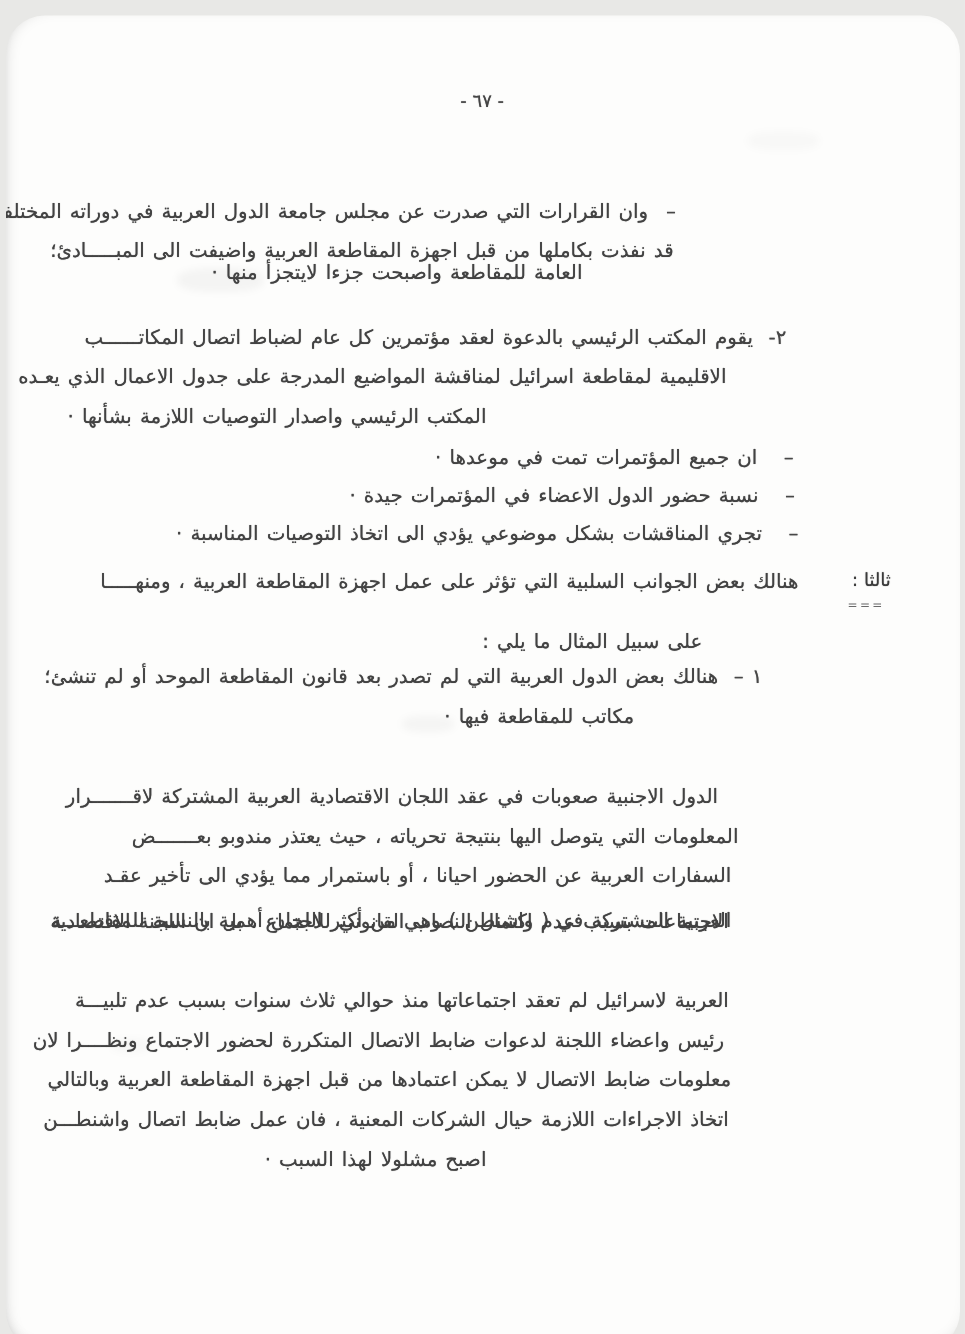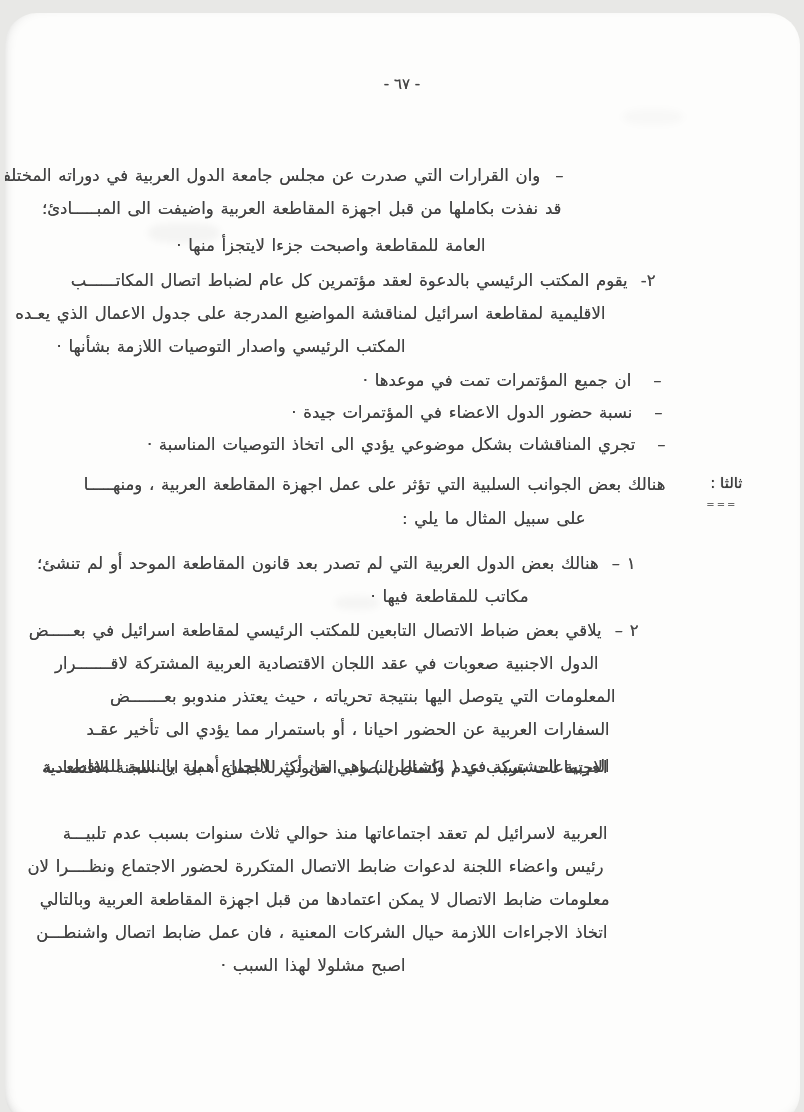--- a/index.html
+++ b/index.html
@@ -62,21 +62,21 @@
   <div class="smudge" style="top:96px;left:618px;width:60px;height:16px;background:rgba(0,0,0,0.02);"></div>
   <div class="smudge" style="top:583px;left:330px;width:44px;height:14px;background:rgba(0,0,0,0.03);"></div>
   <div class="smudge" style="top:852px;left:88px;width:32px;height:12px;background:rgba(0,0,0,0.025);"></div>
 
   <div class="line" style="top:152px;right:236px">
     <span class="marker">–</span><span>وان القرارات التي صدرت عن مجلس جامعة الدول العربية في دوراته المختلفـــة</span>
   </div>
   <div class="line" style="top:185px;right:238px">
     <span>قد نفذت بكاملها من قبل اجهزة المقاطعة العربية واضيفت الى المبـــــادئ؛</span>
   </div>
-  <div class="line" style="top:222px;right:314px">
+  <div class="line" style="top:203px;right:314px">
     <span>العامة للمقاطعة واصبحت جزءا لايتجزأ منها ·</span>
   </div>
 
   <div class="line" style="top:257px;right:144px">
     <span class="marker num">٢-</span><span>يقوم المكتب الرئيسي بالدعوة لعقد مؤتمرين كل عام لضباط اتصال المكاتــــــب</span>
   </div>
   <div class="line" style="top:290px;right:194px">
     <span>الاقليمية لمقاطعة اسرائيل لمناقشة المواضيع المدرجة على جدول الاعمال الذي يعـده</span>
   </div>
   <div class="line" style="top:323px;right:394px">
@@ -91,34 +91,31 @@
   </div>
   <div class="line" style="top:421px;right:134px">
     <span class="marker wide">–</span><span>تجري المناقشات بشكل موضوعي يؤدي الى اتخاذ التوصيات المناسبة ·</span>
   </div>
 
   <div class="side-label" style="top:461px;right:57px">ثالثا :</div>
   <div class="side-underline" style="top:486px;right:62px">===</div>
   <div class="line" style="top:461px;right:134px">
     <span>هنالك بعض الجوانب السلبية التي تؤثر على عمل اجهزة المقاطعة العربية ، ومنهـــــا</span>
   </div>
-  <div class="line" style="top:495px;right:214px">
+  <div class="line" style="top:511px;right:214px">
     <span>على سبيل المثال ما يلي :</span>
   </div>
 
   <div class="line" style="top:540px;right:164px">
     <span class="marker num">١ –</span><span>هنالك بعض الدول العربية التي لم تصدر بعد قانون المقاطعة الموحد أو لم تنشئ؛</span>
   </div>
   <div class="line" style="top:573px;right:271px">
     <span>مكاتب للمقاطعة فيها ·</span>
   </div>
 
-  <div class="line" style="top:607px;right:161px">
-    <span class="marker num">٢ –</span><span>يلاقي بعض ضباط الاتصال التابعين للمكتب الرئيسي لمقاطعة اسرائيل في بعـــــض</span>
-  </div>
   <div class="line" style="top:640px;right:201px">
     <span>الدول الاجنبية صعوبات في عقد اللجان الاقتصادية العربية المشتركة لاقـــــــرار</span>
   </div>
   <div class="line" style="top:673px;right:184px">
     <span>المعلومات التي يتوصل اليها بنتيجة تحرياته ، حيث يعتذر مندوبو بعـــــــض</span>
   </div>
   <div class="line" style="top:706px;right:190px">
     <span>السفارات العربية عن الحضور احيانا ، أو باستمرار مما يؤدي الى تأخير عقـد</span>
   </div>
 

